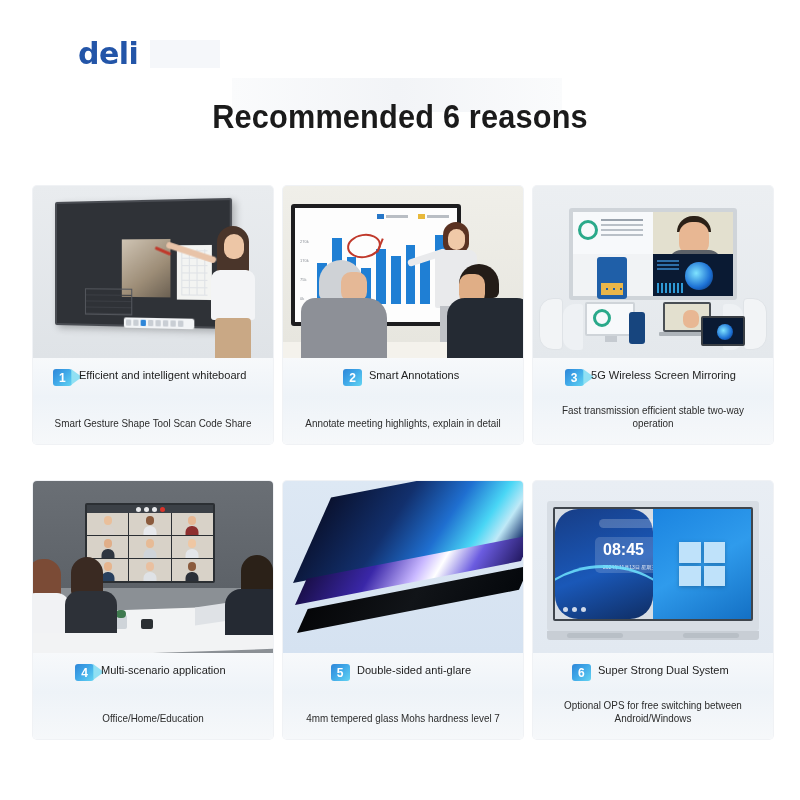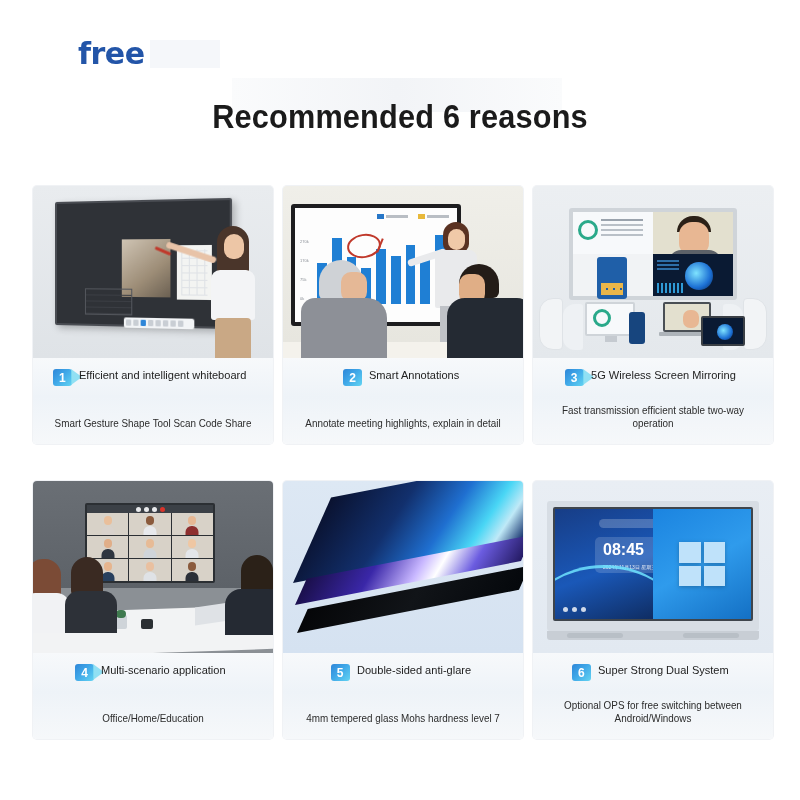--- a/index.html
+++ b/index.html
@@ -263,21 +263,21 @@
   .s5-l3 { position:absolute; left:14px; top:130px; width:222px; height:22px;
            background:linear-gradient(100deg,#050608 0%,#111418 50%,#05080c 100%);
            transform: skewY(-11deg) skewX(-26deg); transform-origin:left bottom; }
 
   
   .s6-bg { position:absolute; inset:0; background:linear-gradient(180deg,#e9eef4 0%,#e2e9f1 100%); }
   .s6-frame { position:absolute; left:14px; top:20px; width:212px; height:130px;
               background:#d7dde4; border-radius:3px; padding:6px 6px 10px; }
   .s6-panel { position:relative; width:100%; height:100%; border:2px solid #3f454c;
               border-radius:2px; overflow:hidden; display:flex; }
-  .s6-left { flex:1; position:relative; background:linear-gradient(160deg,#173d86 0%,#1a58b8 55%,#0f2d63 100%); }
+  .s6-left { flex:1; position:relative; background:linear-gradient(160deg,#173d86 0%,#1a58b8 55%,#0f2d63 100%);border-radius:23px; }
   .s6-right{ flex:1; position:relative; background:linear-gradient(150deg,#1b84e0 0%,#2f9bec 50%,#1470c4 100%); }
   .s6-pill { position:absolute; left:44px; top:10px; width:60px; height:9px; background:rgba(255,255,255,.22); border-radius:5px; }
   .s6-clockbox { position:absolute; left:40px; top:28px; width:76px; height:36px; background:rgba(255,255,255,.16); border-radius:5px; }
   .s6-clock { position:absolute; left:8px; top:4px; font-size:16px; color:#fff; font-weight:700; font-family:"Liberation Sans",sans-serif; }
   .s6-date { position:absolute; left:8px; bottom:3px; font-size:5px; color:rgba(255,255,255,.85); }
   .s6-globe{ position:absolute; left:-26px; bottom:-56px; width:150px; height:110px;
              border-radius:50%; border-top:3px solid #6fe4ff; opacity:.85; }
   .s6-dots { position:absolute; left:8px; bottom:7px; display:flex; gap:4px; }
   .s6-dots i { width:5px; height:5px; border-radius:50%; background:rgba(255,255,255,.8); display:block;}
   .s6-win { position:absolute; left:50%; top:50%; transform:translate(-50%,-50%) ;
@@ -287,21 +287,21 @@
   .s6-stand{ position:absolute; left:14px; top:150px; width:212px; height:9px;
              background:#c8ced5; border-radius:0 0 3px 3px; }
   .s6-speak{ position:absolute; top:152px; width:56px; height:5px; background:#b8bfc6; border-radius:3px;}
 </style>
 </head>
 <body>
 
 <div class="page">
 
   <div class="brand-wash"></div>
-  <div class="brand">free</div>
+  <div class="brand">deli</div>
 
   <div class="title-wash"></div>
   <div class="page-title">Recommended 6 reasons</div>
 
   <div class="grid">
 
     <div class="card">
       <div class="card-media">
         <div class="s1-room"></div>
         <div class="s1-board">

